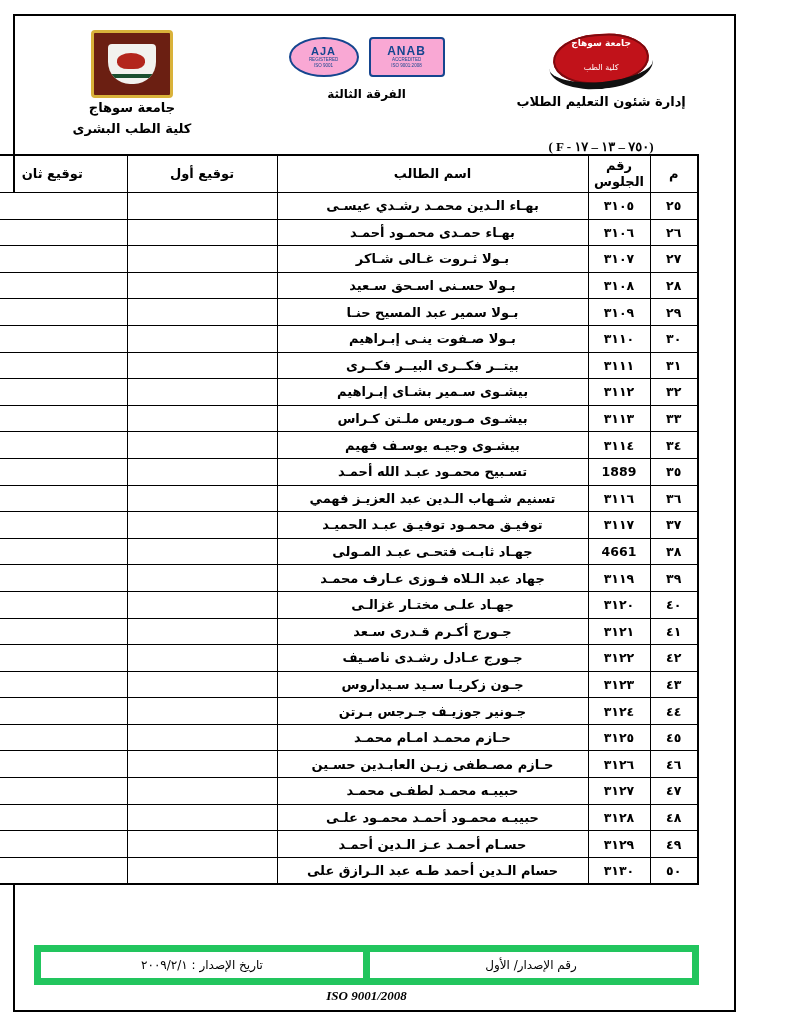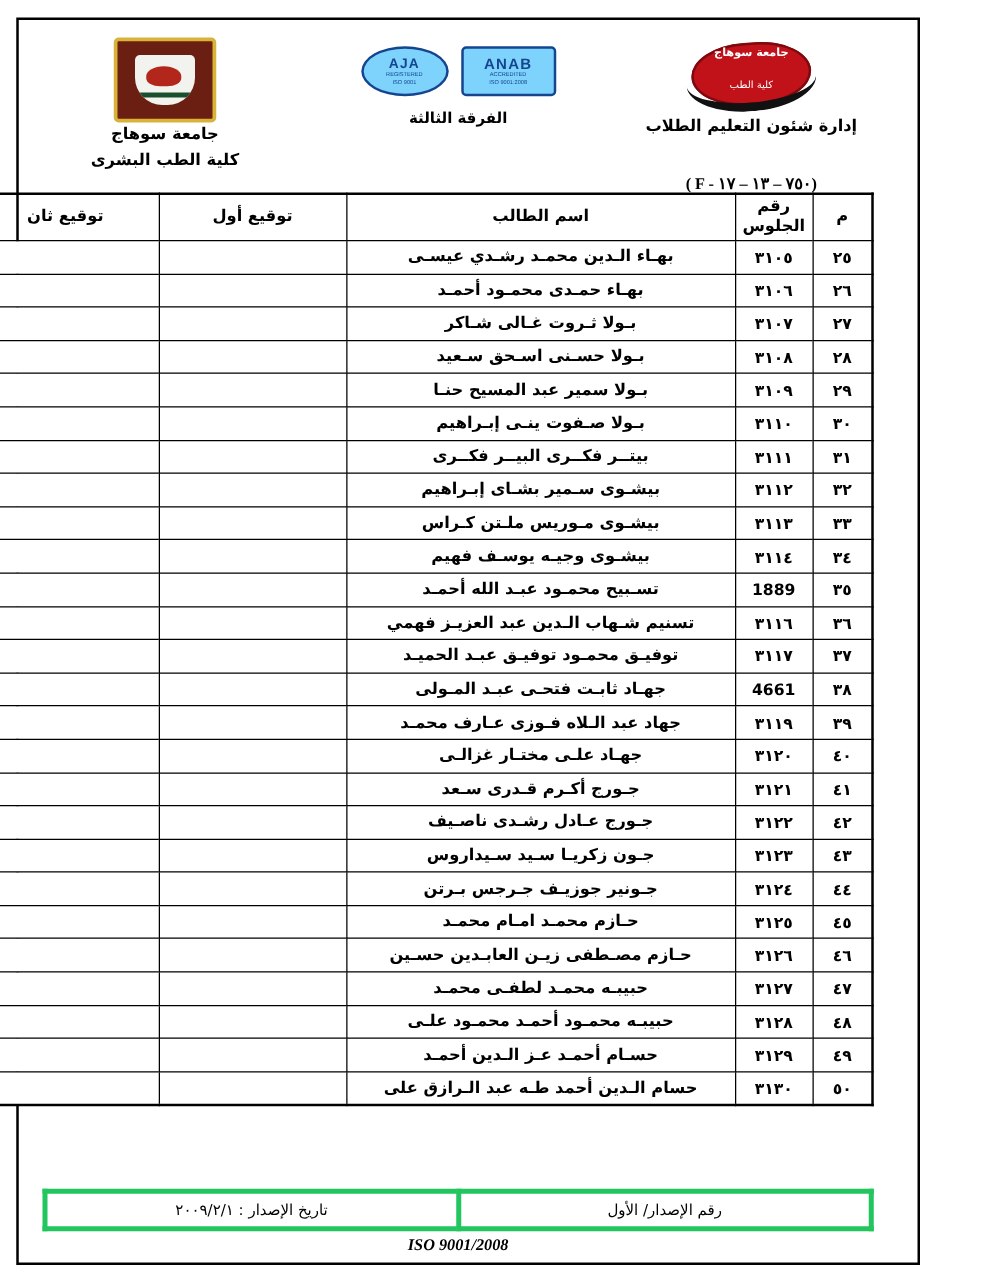--- a/index.html
+++ b/index.html
@@ -114,21 +114,21 @@
   .cert-row {
     display: flex;
     flex-direction: row;
     gap: 10px;
     justify-content: center;
     align-items: center;
     height: 42px;
   }
   .cert {
     border: 2px solid #15458f;
-    background: #7dd3fc;
+    background: #f9a8d4;
     border-radius: 4px;
     width: 72px; height: 36px;
     display: flex;
     flex-direction: column;
     align-items: center;
     justify-content: center;
     font-family: "Liberation Sans", sans-serif;
   }
   .cert .big {
     font-size: 12px;
@@ -252,21 +252,21 @@
   .footer {
     margin-top: 6px;
   }
   table.footer-tbl {
     width: 100%;
     border-collapse: collapse;
     table-layout: fixed;
     border: 1px solid #000;
   }
   table.footer-tbl td {
-    border: 4px solid #22c55e;
+    border: 7px solid #22c55e;
     height: 24px;
     text-align: center;
     font-size: 12px;
     font-family: "DejaVu Sans", sans-serif;
   }
   .footer-iso {
     text-align: center;
     font-size: 13px;
     font-style: italic;
     font-weight: bold;

